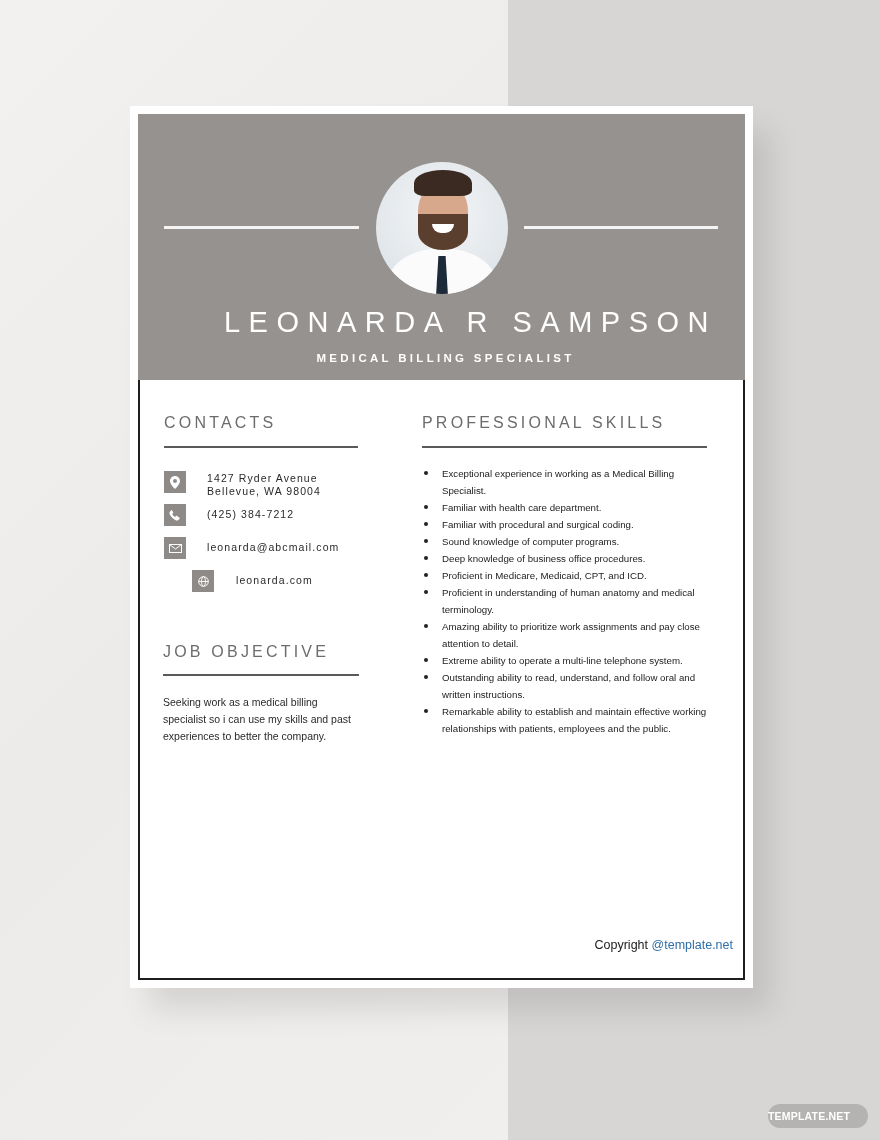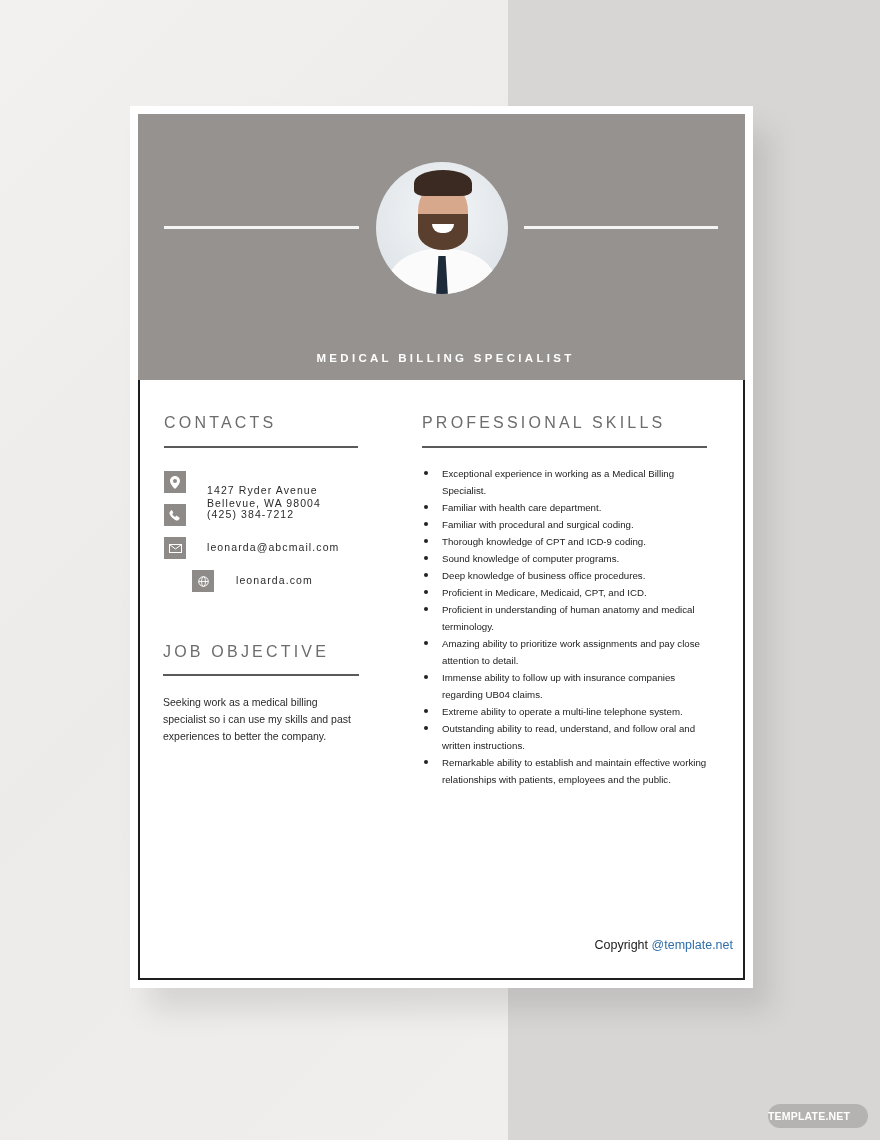--- a/index.html
+++ b/index.html
@@ -143,33 +143,34 @@
     <div class="hdr-line left"></div>
     <div class="hdr-line right"></div>
     <div class="photo">
       <div class="shirt"></div>
       <div class="face"></div>
       <div class="beard"></div>
       <div class="mouth"></div>
       <div class="hair"></div>
       <div class="tie"></div>
     </div>
+    <div class="name">LEONARDA R SAMPSON</div>
     <div class="title">MEDICAL BILLING SPECIALIST</div>
   </div>
 
   <div class="section-head" style="left:34px; top:308px;">CONTACTS</div>
   <div class="rule" style="left:34px; top:340px; width:194px;"></div>
 
   <div class="contact" style="top:365px;">
     <span class="ico">
       <svg width="10" height="13" viewBox="0 0 10 13">
           <path d="M5 0C2.2 0 0 2.2 0 5c0 3.5 5 8 5 8s5-4.5 5-8C10 2.2 7.8 0 5 0zm0 7a2 2 0 1 1 0-4 2 2 0 0 1 0 4z" fill="#fff"></path>
         </svg>
     </span>
-    <span class="txt" style="margin-top:13px;">
+    <span class="txt" style="margin-top:1px;">
       <span style="display:block;">1427 Ryder Avenue</span>
       <span style="display:block;">Bellevue, WA 98004</span>
     </span>
   </div>
 
   <div class="contact" style="top:398px;">
     <span class="ico">
       <svg width="12" height="12" viewBox="0 0 12 12">
           <path d="M2.5 0.8l1.6 2.2c.3.4.2.9-.1 1.2l-.8.7c.6 1.3 1.7 2.4 3 3l.7-.8c.3-.3.8-.4 1.2-.1l2.2 1.6c.4.3.5.9.1 1.3l-1 1c-.6.6-1.5.8-2.3.5C4.3 10.2 1.8 7.7.6 4.9.3 4.1.5 3.2 1.1 2.6l1-1c.1-.3.3-.5.4-.8z" fill="#fff"></path>
         </svg>
@@ -202,27 +203,25 @@
   <div class="rule" style="left:33px; top:568px; width:196px;"></div>
   <div class="objective">Seeking work as a medical billing specialist so i can use my skills and past experiences to better the company.</div>
 
   <div class="section-head" style="left:292px; top:308px;">PROFESSIONAL SKILLS</div>
   <div class="rule" style="left:292px; top:340px; width:285px;"></div>
 
   <ul class="skills">
     <li>Exceptional experience in working as a Medical Billing Specialist.</li>
     <li>Familiar with health care department.</li>
     <li>Familiar with procedural and surgical coding.</li>
-    <li>Thorough knowledge of CPT and ICD-9 coding.</li>
     <li>Sound knowledge of computer programs.</li>
     <li>Deep knowledge of business office procedures.</li>
     <li>Proficient in Medicare, Medicaid, CPT, and ICD.</li>
     <li>Proficient in understanding of human anatomy and medical terminology.</li>
     <li>Amazing ability to prioritize work assignments and pay close attention to detail.</li>
-    <li>Immense ability to follow up with insurance companies regarding UB04 claims.</li>
     <li>Extreme ability to operate a multi-line telephone system.</li>
     <li>Outstanding ability to read, understand, and follow oral and written instructions.</li>
     <li>Remarkable ability to establish and maintain effective working relationships with patients, employees and the public.</li>
   </ul>
 
   <div class="copyright">
     <span>Copyright</span>
     <span class="link">@template.net</span>
   </div>
 </div>

